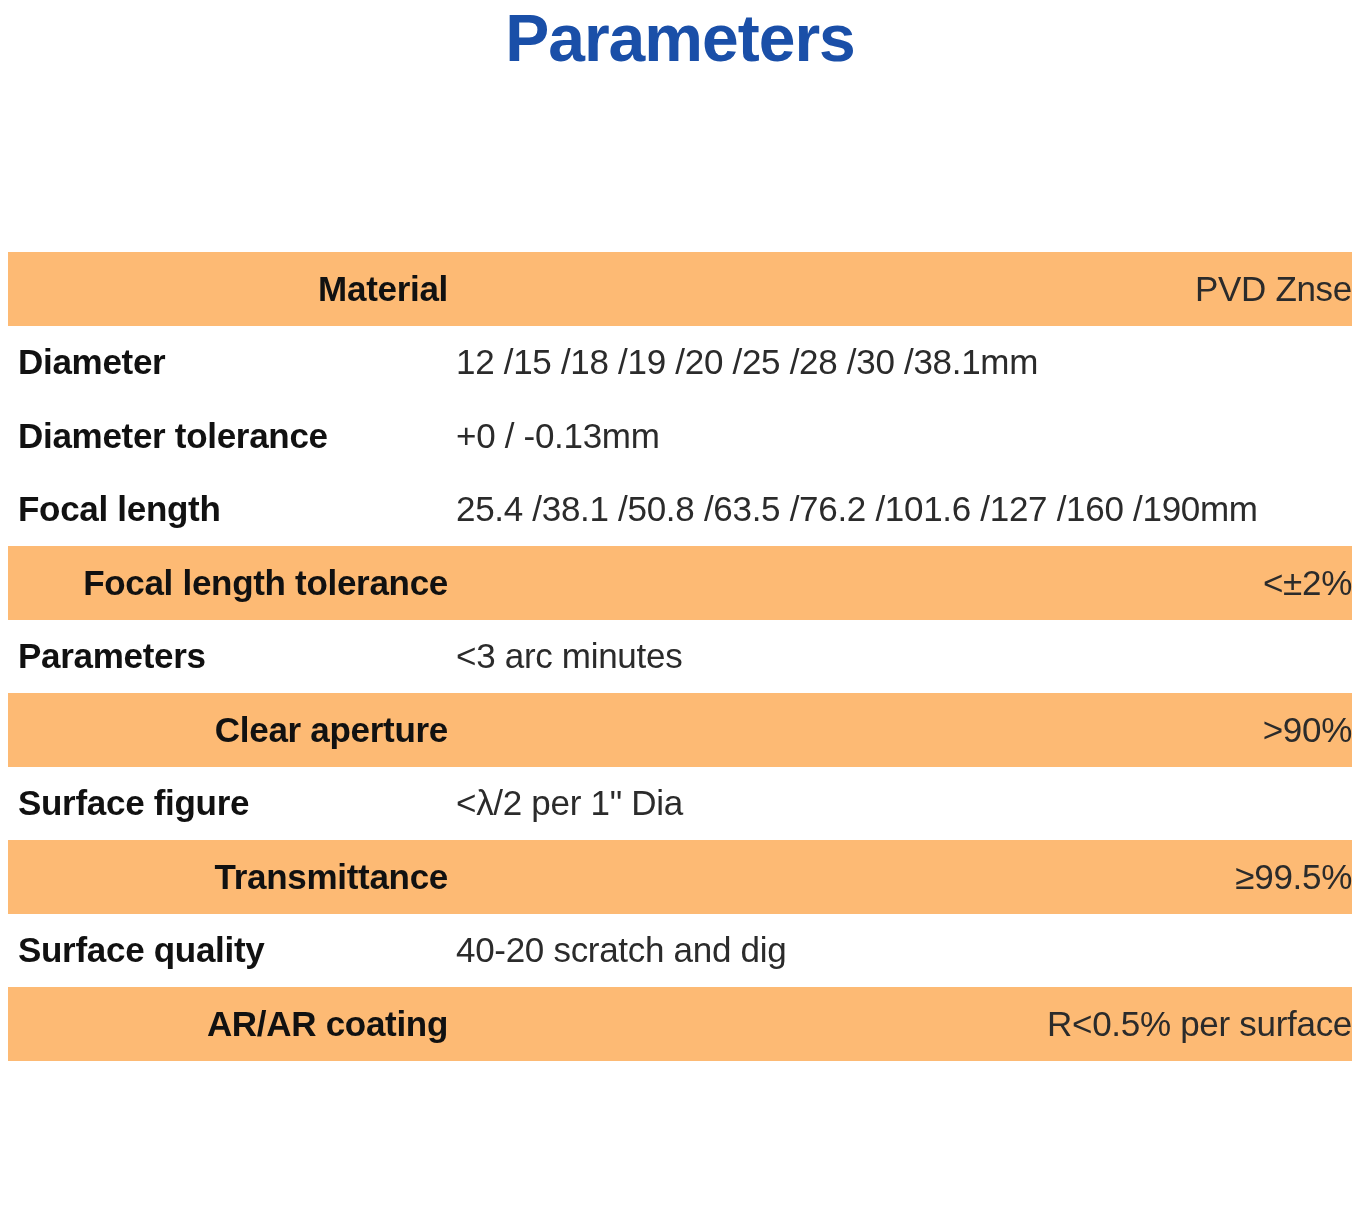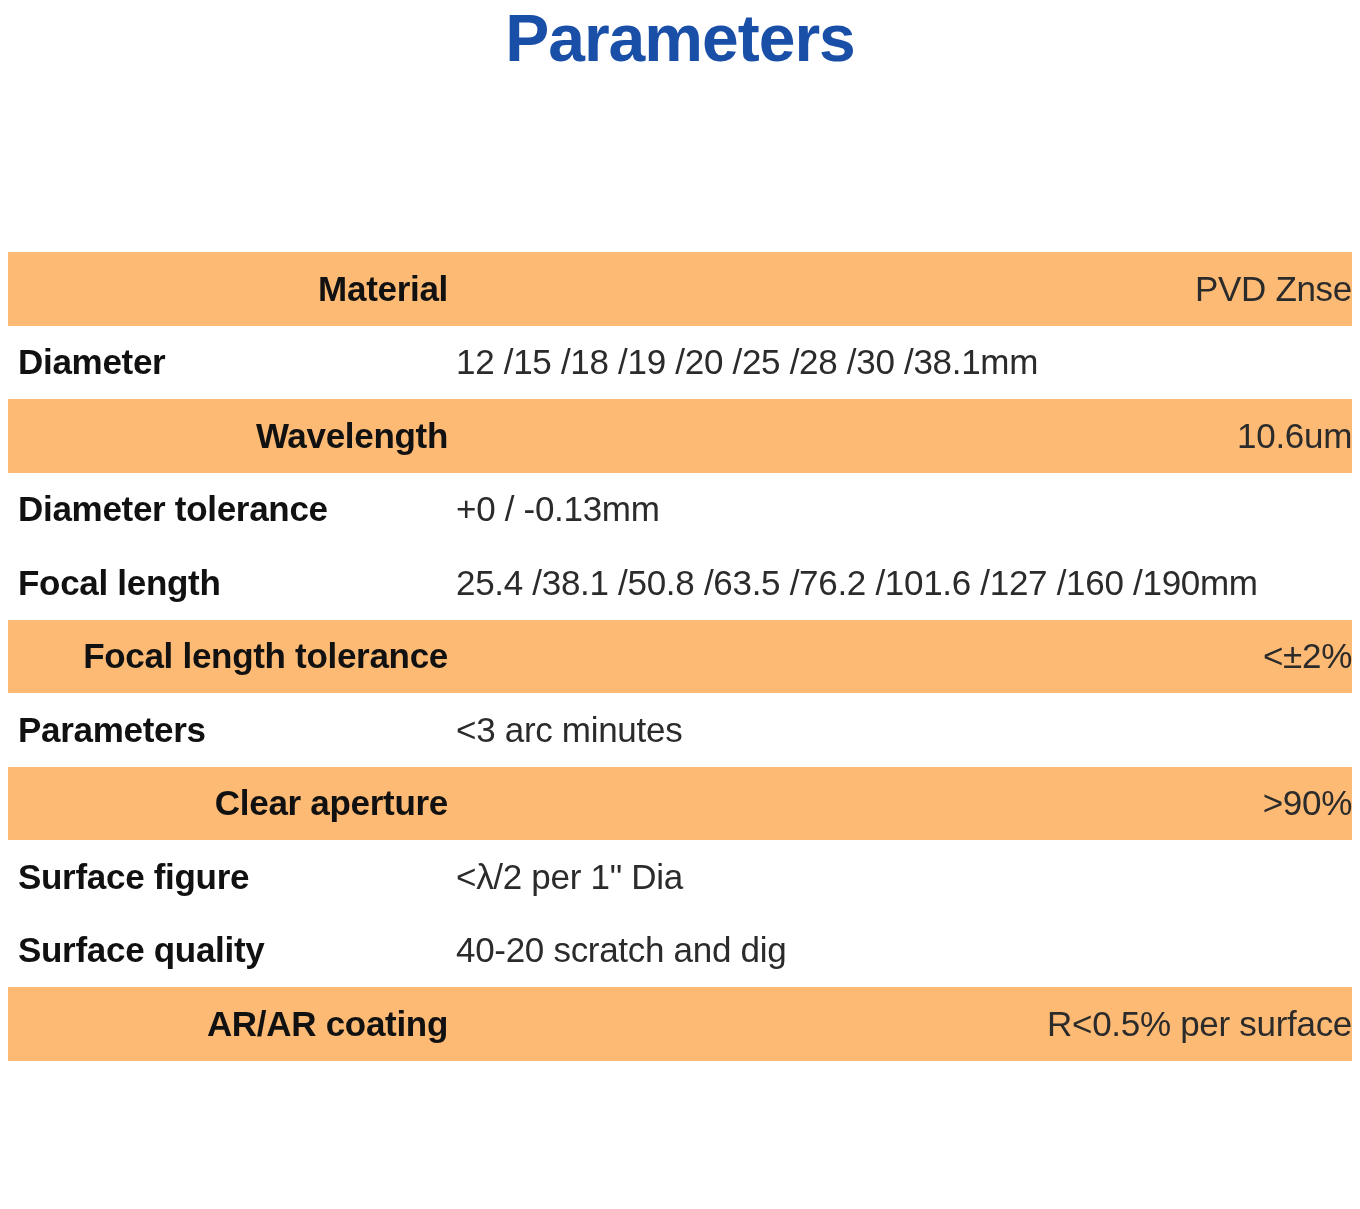--- a/index.html
+++ b/index.html
@@ -78,24 +78,20 @@
   <table class="spec-table">
     <tbody>
       <tr class="odd">
         <td class="label">Material</td>
         <td class="value">PVD Znse</td>
       </tr>
       <tr class="even">
         <td class="label">Diameter</td>
         <td class="value">12 /15 /18 /19 /20 /25 /28 /30 /38.1mm</td>
       </tr>
-      <tr class="odd">
-        <td class="label">Wavelength</td>
-        <td class="value">10.6um</td>
-      </tr>
       <tr class="even">
         <td class="label">Diameter tolerance</td>
         <td class="value">+0 / -0.13mm</td>
       </tr>
       <tr class="even">
         <td class="label">Focal length</td>
         <td class="value">25.4 /38.1 /50.8 /63.5 /76.2 /101.6 /127 /160 /190mm</td>
       </tr>
       <tr class="odd">
         <td class="label">Focal length tolerance</td>
@@ -106,20 +102,24 @@
         <td class="value">&lt;3 arc minutes</td>
       </tr>
       <tr class="odd">
         <td class="label">Clear aperture</td>
         <td class="value">&gt;90%</td>
       </tr>
       <tr class="even">
         <td class="label">Surface figure</td>
         <td class="value">&lt;λ/2 per 1" Dia</td>
       </tr>
+      <tr class="odd">
+        <td class="label">Transmittance</td>
+        <td class="value">≥99.5%</td>
+      </tr>
       <tr class="even">
         <td class="label">Surface quality</td>
         <td class="value">40-20 scratch and dig</td>
       </tr>
       <tr class="odd">
         <td class="label">AR/AR coating</td>
         <td class="value">R&lt;0.5% per surface</td>
       </tr>
     </tbody>
   </table>

